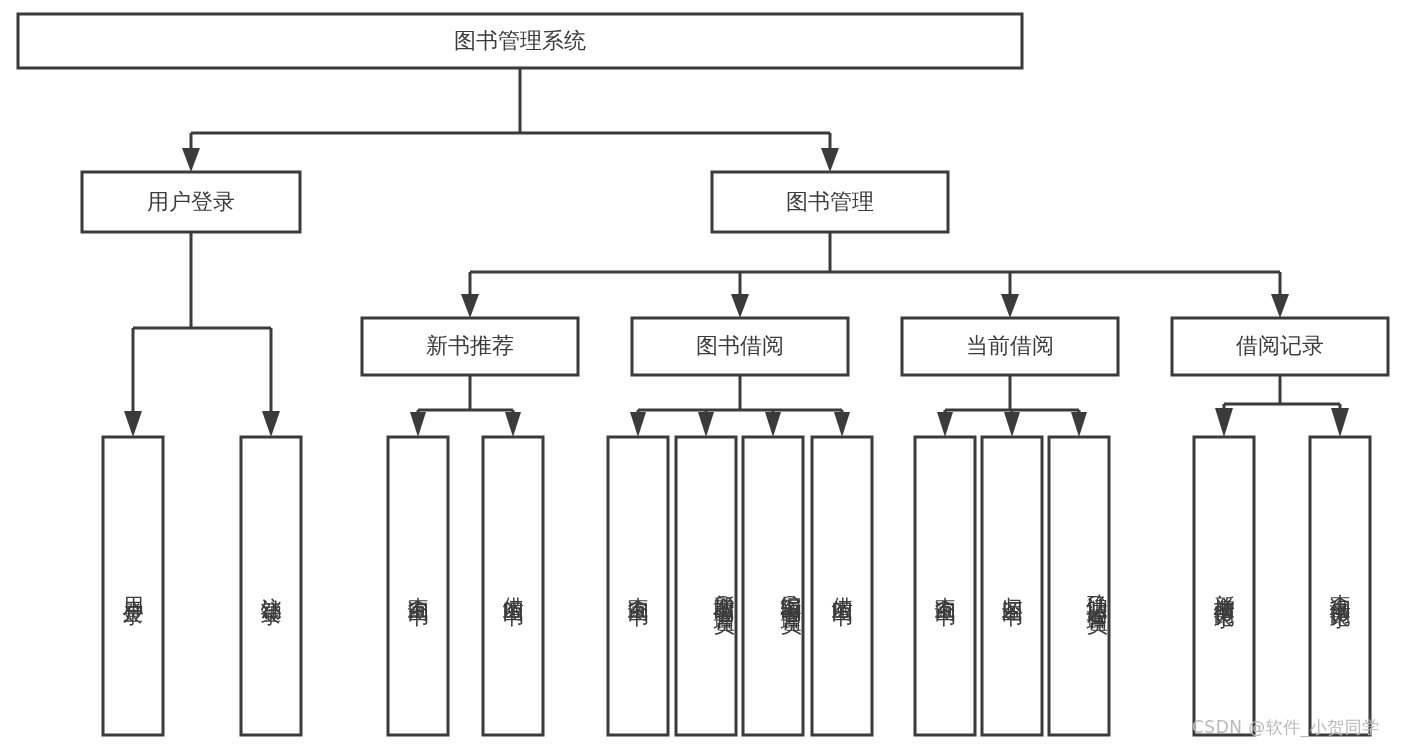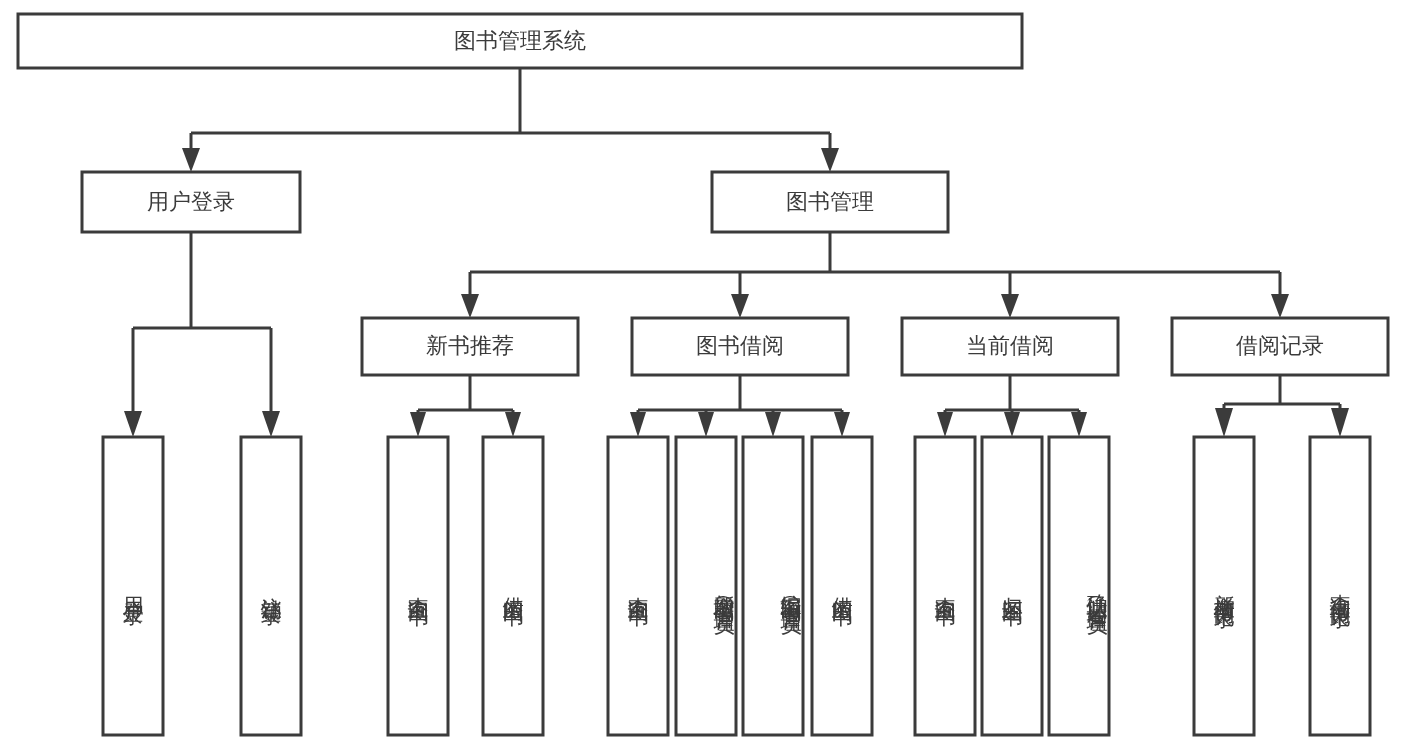--- a/index.html
+++ b/index.html
@@ -207,14 +207,15 @@
   <div class="leaf-label-wrap" style="left:743px; top:437px; width:60px; height:298px; align-items:flex-start; padding-top:8px; box-sizing:border-box;">编辑图书（管理员）</div>
   <div class="leaf-label-wrap" style="left:812px; top:437px; width:60px; height:298px;">借阅图书</div>
 
   <div class="leaf-label-wrap" style="left:915px; top:437px; width:60px; height:298px;">查询图书</div>
   <div class="leaf-label-wrap" style="left:982px; top:437px; width:60px; height:298px;">归还图书</div>
   <div class="leaf-label-wrap" style="left:1049px; top:437px; width:60px; height:298px; align-items:flex-start; padding-top:8px; box-sizing:border-box;">确认归还（管理员）</div>
 
   <div class="leaf-label-wrap" style="left:1194px; top:437px; width:60px; height:298px;">新增借阅记录</div>
   <div class="leaf-label-wrap" style="left:1310px; top:437px; width:60px; height:298px;">查询借阅记录</div>
 
+  <div class="watermark" style="left:1192px; top:716px;">CSDN @软件_小贺同学</div>
 
 </div>
 
 </body></html>

